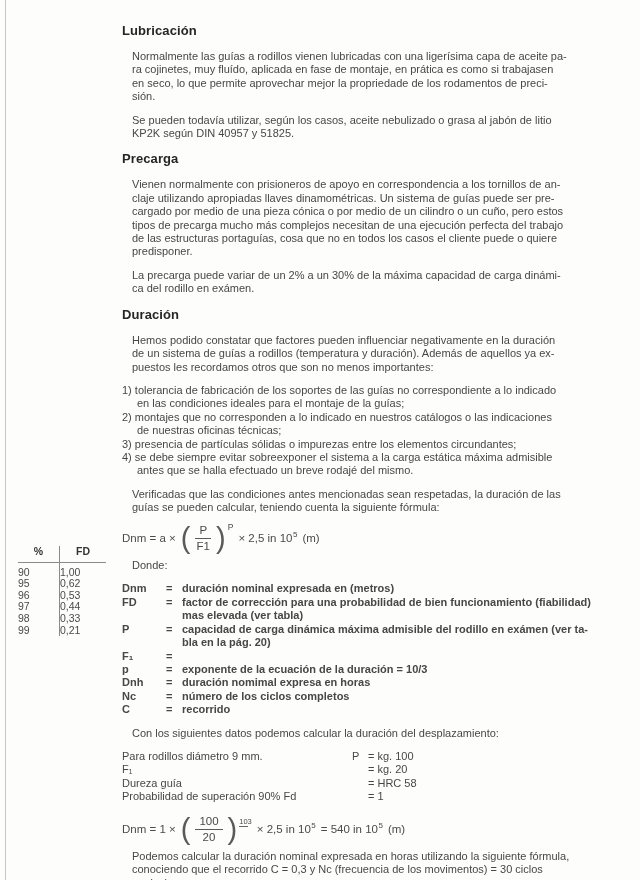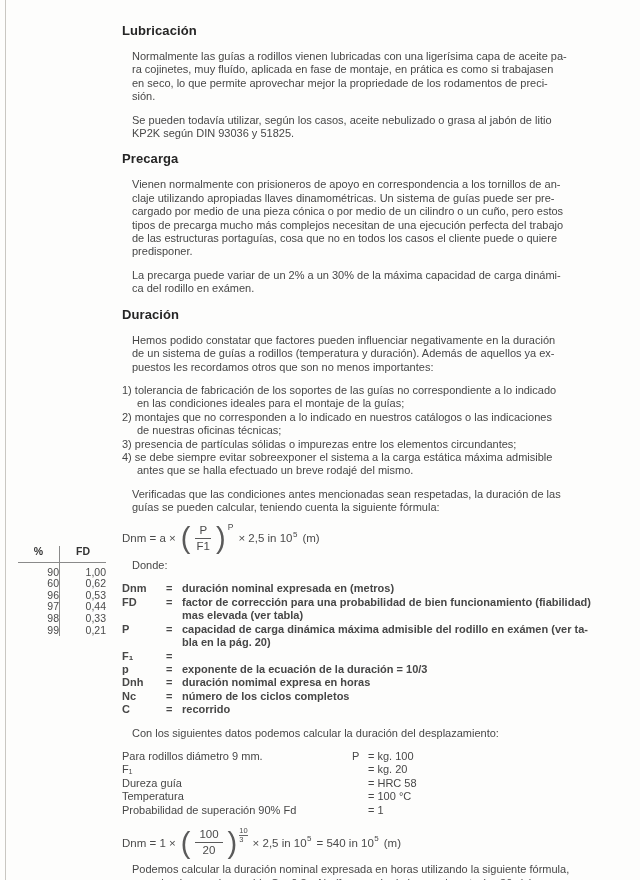--- a/index.html
+++ b/index.html
@@ -21,72 +21,72 @@
   p{margin:10px;white-space:pre-line;}
   .hang{padding-left:15px;text-indent:-15px;white-space:pre-line;}
 
   
   .formula{display:flex;align-items:center;gap:5px;margin:9px 0 7px;color:#4a4a4a;font-size:11.5px;line-height:12px;}
   .frac{display:inline-flex;flex-direction:column;align-items:center;line-height:11px;}
   .frac .num{align-self:stretch;text-align:center;border-bottom:1px solid #5a5a5a;padding:0 4px 2.5px;}
   .frac .den{padding-top:2px;}
   .paren{font-size:29px;line-height:0;color:#5a5a5a;font-weight:400;transform:scaleY(1.02);}
   .exp{position:relative;top:-11px;font-size:8.5px;margin-left:-3px;}
-  .expfrac{display:inline-flex;flex-direction:column;align-items:flex-start;font-size:7.5px;line-height:8px;position:relative;top:-7px;margin-left:-3px;color:#4a4a4a;}
+  .expfrac{display:inline-flex;align-items:flex-start;font-size:7.5px;line-height:8px;position:relative;top:-7px;margin-left:-3px;color:#4a4a4a;}
   .expfrac .en{border-bottom:1px solid #666;padding-bottom:.5px;}
   .nog{display:inline-flex;align-items:center;}
   .sup{font-size:8px;position:relative;top:-3.5px;margin-left:.5px;}
 
   
   .defrow{display:grid;grid-template-columns:44px 16px 1fr;font-weight:bold;}
   .defrow .def{white-space:pre-line;}
   .donde{margin-top:4px;}
 
   
   .calcrow{display:grid;grid-template-columns:230px 16px 1fr;}
 
   
   .fd-table{position:absolute;left:18px;top:546px;display:grid;grid-template-columns:42px 46px;font-size:10.5px;line-height:11.6px;color:#4a4a4a;}
   .fd-table .hc{font-weight:700;color:#333;text-align:center;padding-bottom:4px;border-bottom:1px solid #8a8a8a;}
   .fd-table .c1{border-right:1px solid #8a8a8a;}
-  .fd-table .cell{text-align:right;}
+  .fd-table .cell{text-align:left;}
   .fd-table .r1{padding-top:4px;}
 </style>
 </head>
 <body>
 
 <div class="page">
   <div class="scan-edge"></div>
 
   <aside class="fd-table">
     <span class="hc c1">%</span>
     <span class="hc">FD</span>
     <span class="cell c1 r1">90</span>
     <span class="cell r1">1,00</span>
-    <span class="cell c1">60</span>
+    <span class="cell c1">95</span>
     <span class="cell">0,62</span>
     <span class="cell c1">96</span>
     <span class="cell">0,53</span>
     <span class="cell c1">97</span>
     <span class="cell">0,44</span>
     <span class="cell c1">98</span>
     <span class="cell">0,33</span>
     <span class="cell c1">99</span>
     <span class="cell">0,21</span>
   </aside>
 
   <main class="main">
 
     <h2>Lubricación</h2>
     <p>Normalmente las guías a rodillos vienen lubricadas con una ligerísima capa de aceite pa-
 ra cojinetes, muy fluído, aplicada en fase de montaje, en prática es como si trabajasen
 en seco, lo que permite aprovechar mejor la propriedade de los rodamentos de preci-
 sión.</p>
     <p>Se pueden todavía utilizar, según los casos, aceite nebulizado o grasa al jabón de litio
-KP2K según DIN 93036 y 51825.</p>
+KP2K según DIN 40957 y 51825.</p>
 
     <h2>Precarga</h2>
     <p>Vienen normalmente con prisioneros de apoyo en correspondencia a los tornillos de an-
 claje utilizando apropiadas llaves dinamométricas. Un sistema de guías puede ser pre-
 cargado por medio de una pieza cónica o por medio de un cilindro o un cuño, pero estos
 tipos de precarga mucho más complejos necesitan de una ejecución perfecta del trabajo
 de las estructuras portaguías, cosa que no en todos los casos el cliente puede o quiere
 predisponer.</p>
     <p>La precarga puede variar de un 2% a un 30% de la máxima capacidad de carga dinámi-
 ca del rodillo en exámen.</p>
@@ -176,25 +176,20 @@
       <span>F₁</span>
       <span></span>
       <span>= kg. 20</span>
     </div>
     <div class="calcrow">
       <span>Dureza guía</span>
       <span></span>
       <span>= HRC 58</span>
     </div>
     <div class="calcrow">
-      <span>Temperatura</span>
-      <span></span>
-      <span>= 100 °C</span>
-    </div>
-    <div class="calcrow">
       <span>Probabilidad de superación 90% Fd</span>
       <span></span>
       <span>= 1</span>
     </div>
 
     <div class="formula" style="margin-top:12px;">
       <span>Dnm = 1 ×</span>
       <span class="paren">(</span>
       <span class="frac">
         <span class="num">100</span>

